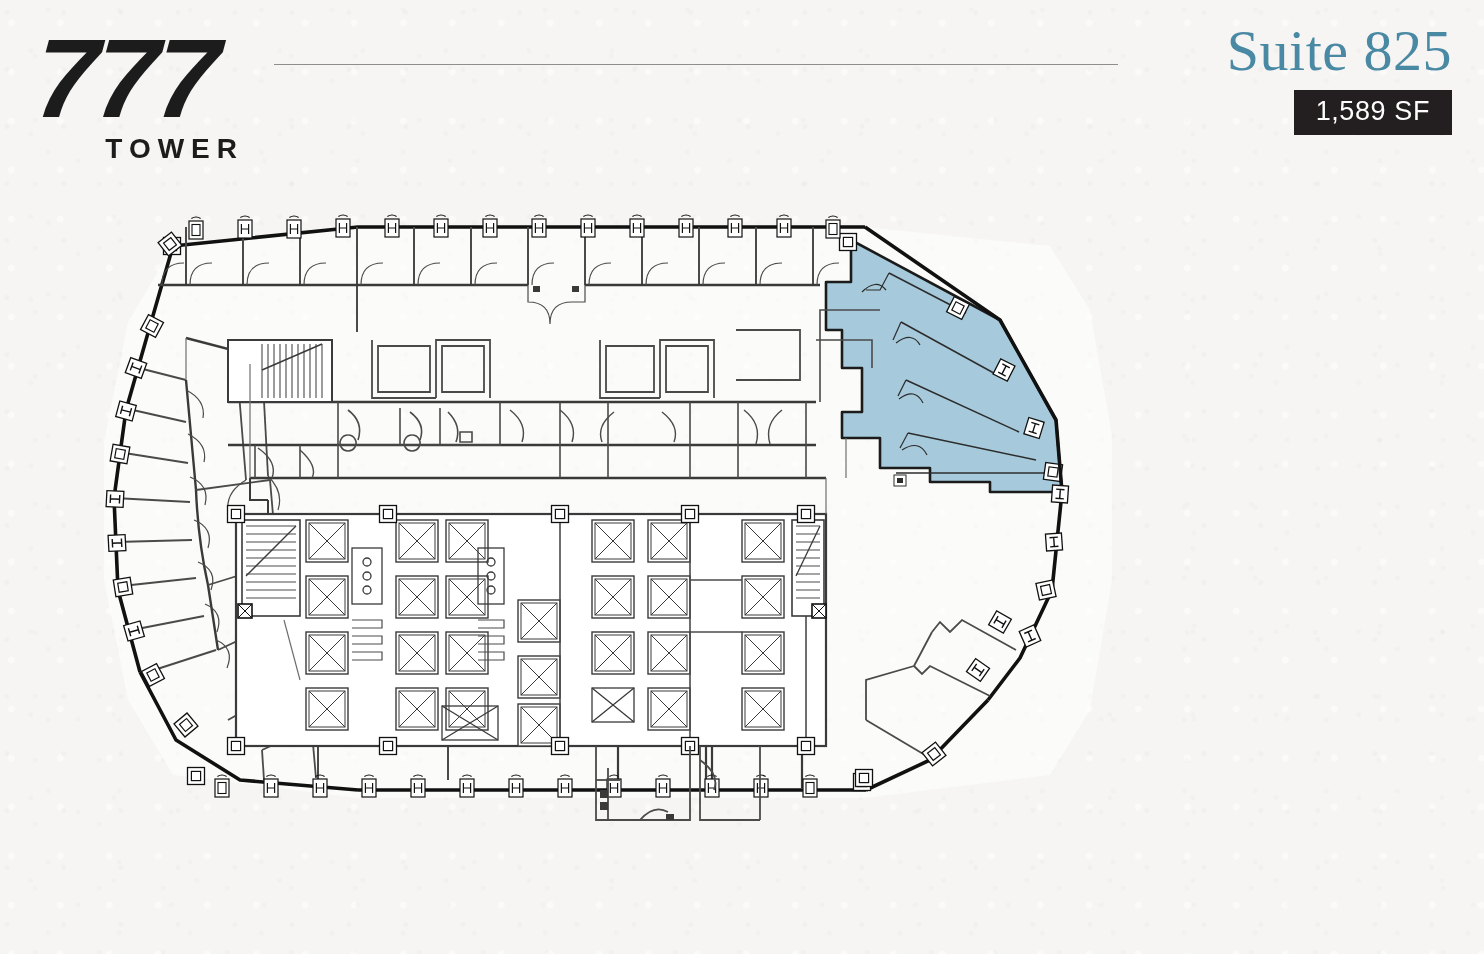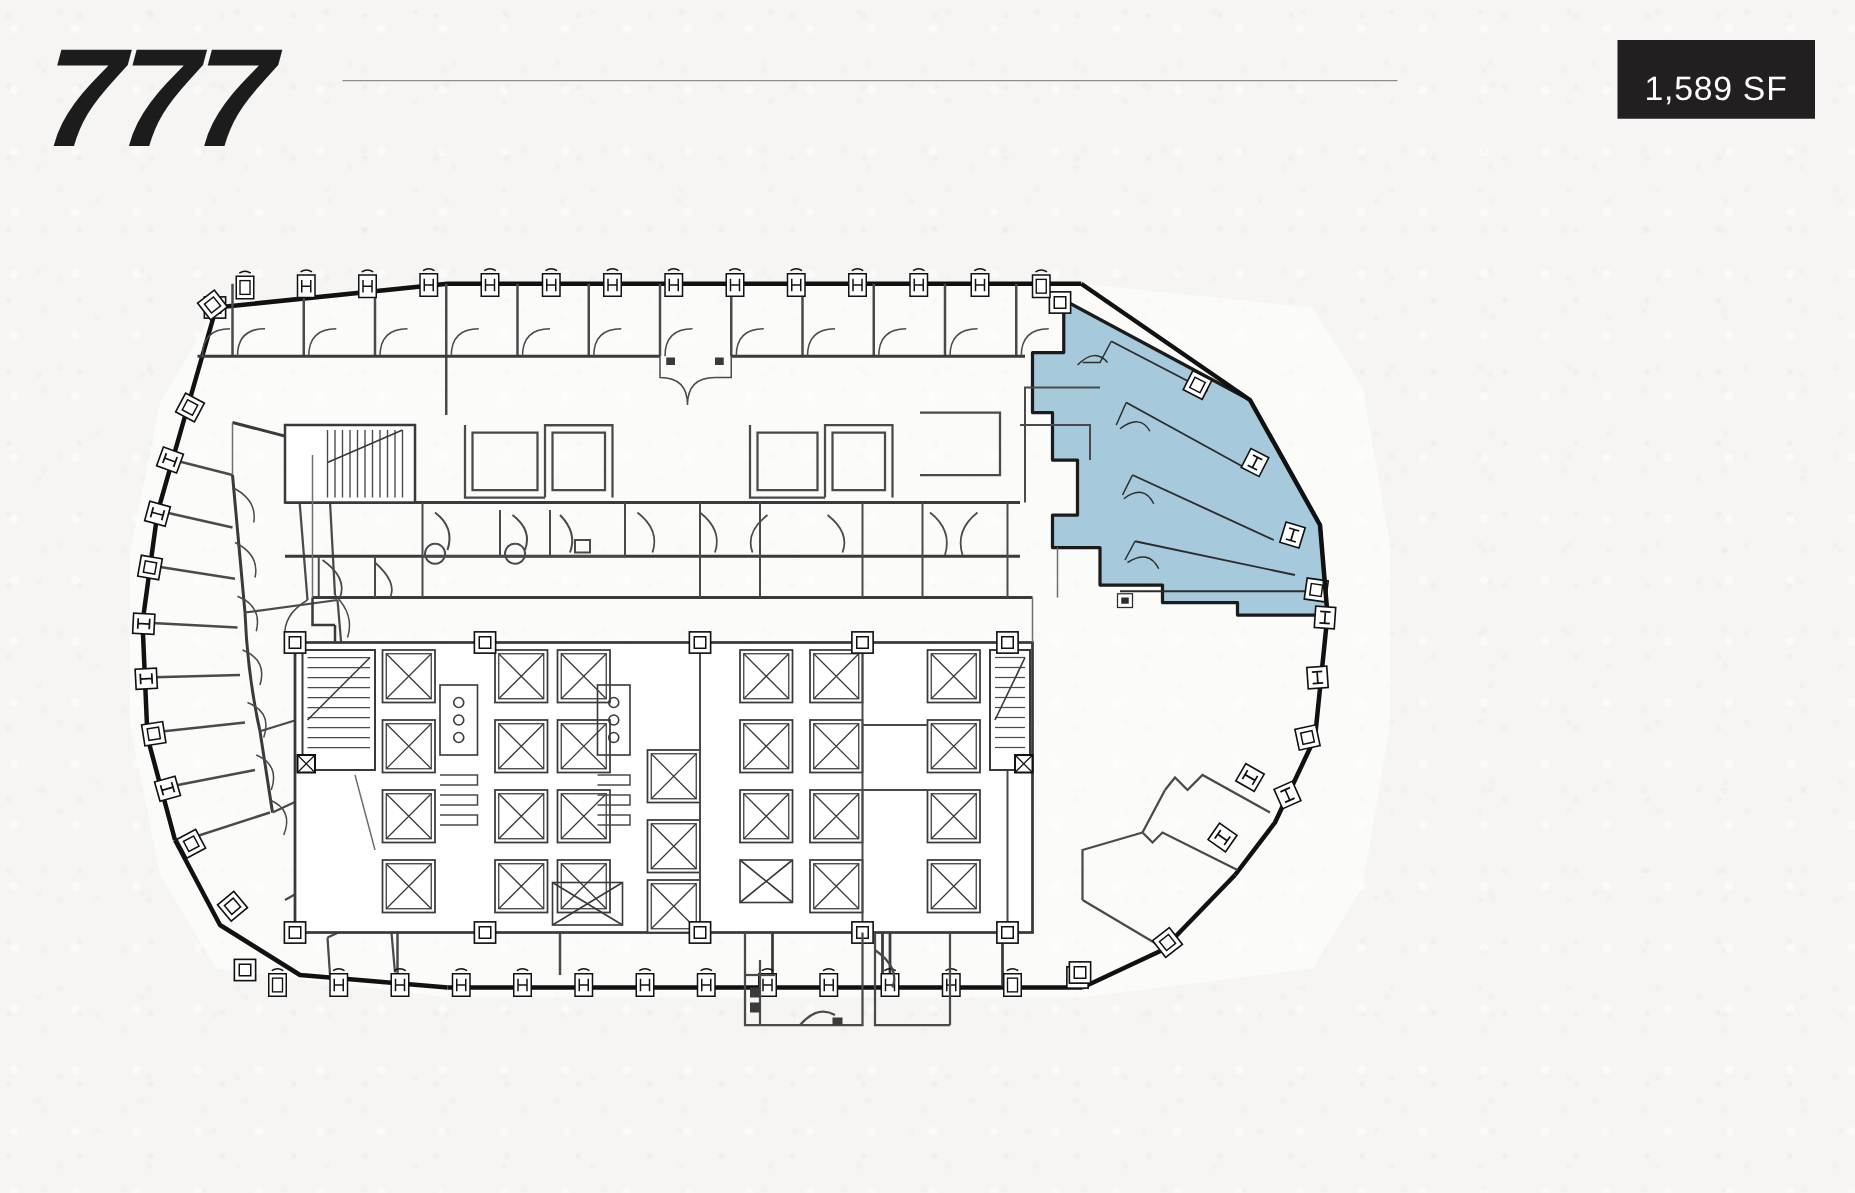--- a/index.html
+++ b/index.html
@@ -75,41 +75,43 @@
     letter-spacing:.5px;
   }
   .suite-sf{
     display:inline-block;
     margin-top:10px;
     background:#231f20;
     color:#fdfdfb;
     font-family:"Liberation Sans", sans-serif;
     font-size:27px;
     letter-spacing:.6px;
-    padding:24px 22px 8px 22px;
+    padding:6px 22px 8px 22px;
   }
 
   
   .plan-wrap{position:absolute;left:0;top:180px;width:1484px;height:760px;z-index:2;}
   svg.plan{display:block;width:1484px;height:760px;}
 </style>
 </head>
 <body>
 
 <div class="paper-texture"></div>
 
 <div class="header">
 
   <div class="logo-block">
     <div class="logo-777">777</div>
+    <div class="logo-tower">TOWER</div>
   </div>
 
   <div class="address-rule"></div>
 
   <div class="suite-block">
+    <div class="suite-name">Suite 825</div>
     <div><span class="suite-sf">1,589 SF</span></div>
   </div>
 
 </div>
 
 <div class="plan-wrap">
 <svg class="plan" viewBox="0 0 1484 760" xmlns="http://www.w3.org/2000/svg">
   <defs>
     <g id="win-h">
       <rect x="-7" y="-9" width="14" height="18" fill="#fff" stroke="#111" stroke-width="1.2"></rect>

